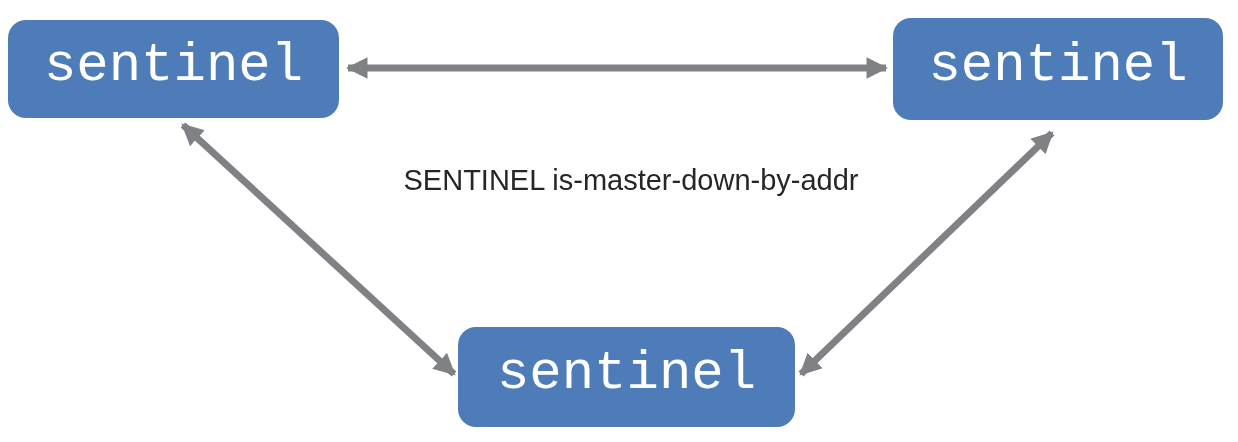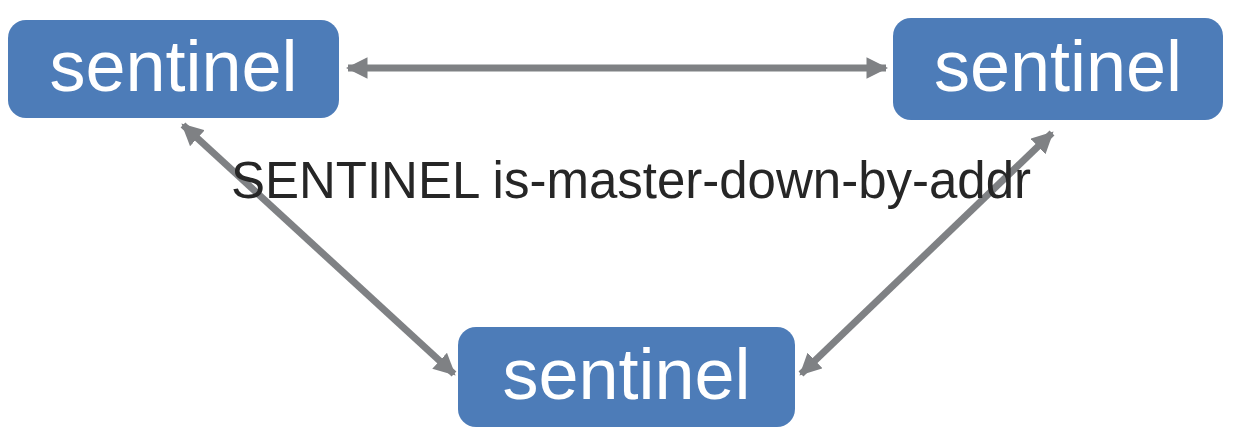--- a/index.html
+++ b/index.html
@@ -42,36 +42,37 @@
     position: absolute;
     z-index: 2;
     background: var(--node-fill);
     border-radius: 18px;
     display: flex;
     align-items: center;
     justify-content: center;
   }
   .node .node-label {
     color: var(--node-text);
-    font-size: 72px;
+    font-size: 54px;
     line-height: 1;
     padding-bottom: 6px;
+    font-family: Liberation Mono, monospace;
   }
   .node-top-left  { left: 8px;   top: 20px;  width: 331px; height: 98px;  }
   .node-top-right { left: 893px; top: 18px;  width: 330px; height: 102px; }
   .node-bottom    { left: 458px; top: 327px; width: 337px; height: 100px; }
   .edge-label {
     position: absolute;
     z-index: 2;
     left: 631px;
     top: 180px;
     transform: translate(-50%, -50%);
     white-space: nowrap;
     color: var(--label-text);
-    font-size: 51px;
+    font-size: 29px;
     letter-spacing: 0px;
   }
 </style>
 </head>
 <body>
 
 <div class="canvas">
 
   <svg class="edges" viewBox="0 0 1238 442" xmlns="http://www.w3.org/2000/svg">
     <defs>

